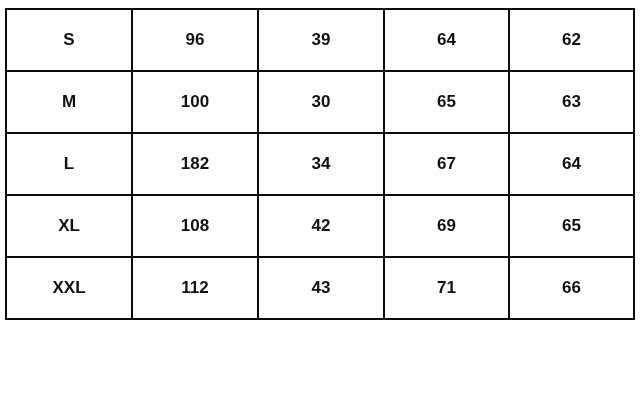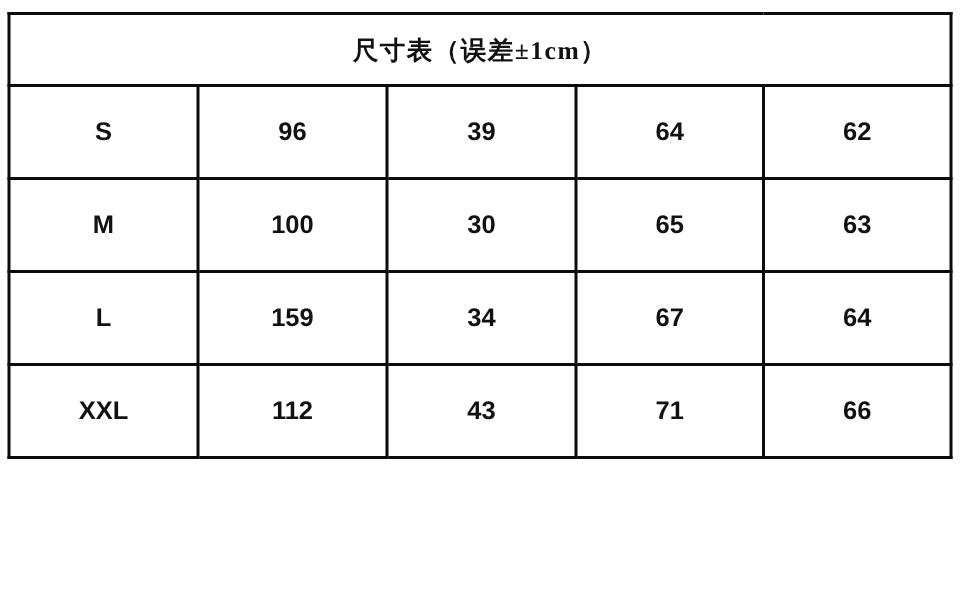--- a/index.html
+++ b/index.html
@@ -78,42 +78,46 @@
   <table class="size-table">
     <colgroup>
       <col class="c0">
         <col class="c1">
         <col class="c2">
         <col class="c3">
         <col class="c4">
     </colgroup>
     <tbody>
       <tr>
-        <td class="title-cell" colspan="5">尺寸表（误差±1cm）</td>
-      </tr>
-      <tr>
         <td class="size-cell">S</td>
         <td class="val-cell">96</td>
         <td class="val-cell">39</td>
         <td class="val-cell">64</td>
         <td class="val-cell">62</td>
       </tr>
       <tr>
         <td class="size-cell">M</td>
         <td class="val-cell">100</td>
         <td class="val-cell">30</td>
         <td class="val-cell">65</td>
         <td class="val-cell">63</td>
       </tr>
       <tr>
         <td class="size-cell">L</td>
-        <td class="val-cell">159</td>
+        <td class="val-cell">182</td>
         <td class="val-cell">34</td>
         <td class="val-cell">67</td>
         <td class="val-cell">64</td>
+      </tr>
+      <tr>
+        <td class="size-cell">XL</td>
+        <td class="val-cell">108</td>
+        <td class="val-cell">42</td>
+        <td class="val-cell">69</td>
+        <td class="val-cell">65</td>
       </tr>
       <tr>
         <td class="size-cell">XXL</td>
         <td class="val-cell">112</td>
         <td class="val-cell">43</td>
         <td class="val-cell">71</td>
         <td class="val-cell">66</td>
       </tr>
     </tbody>
   </table>

